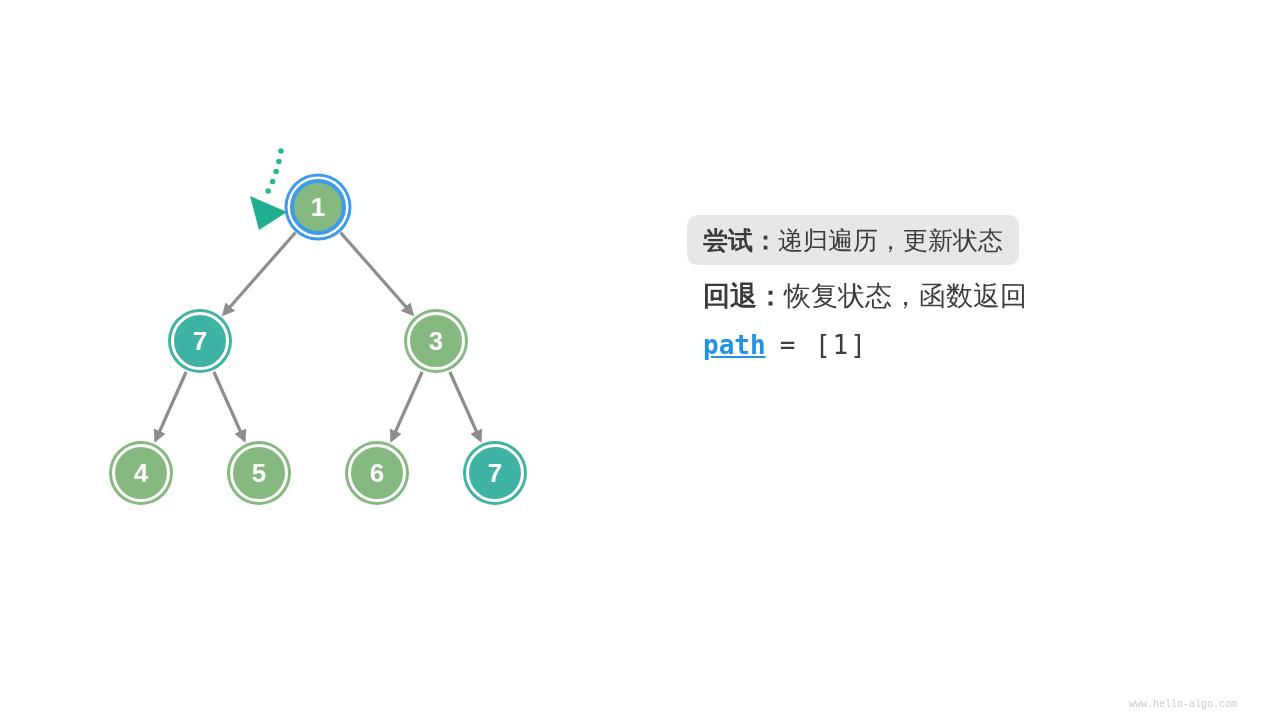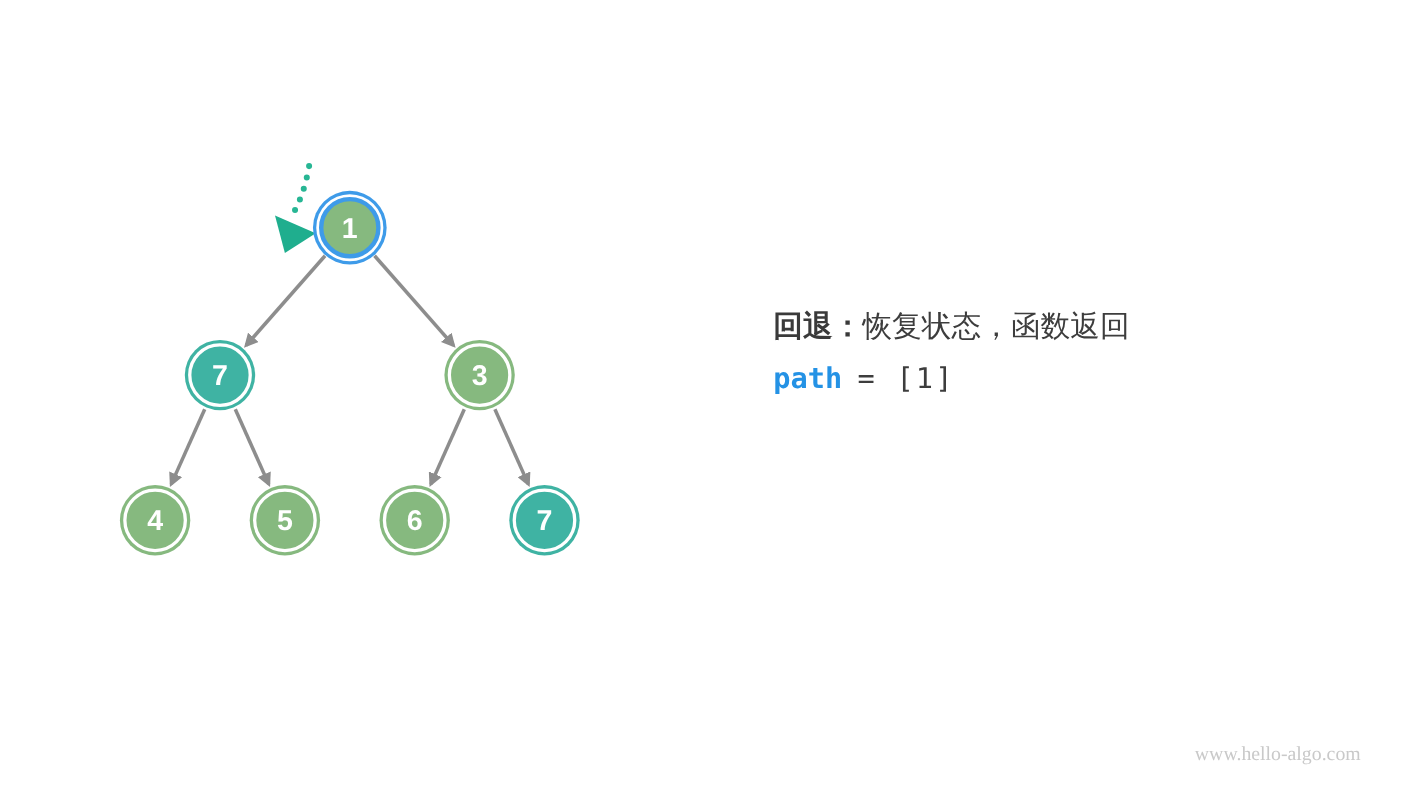--- a/index.html
+++ b/index.html
@@ -72,43 +72,43 @@
     position: absolute;
     left: 703px;
     font-family: "DejaVu Sans Mono", "Liberation Mono", monospace;
     font-size: 26px;
     font-weight: 700;
     color: #3d3d3d;
     white-space: nowrap;
   }
   #path-line { top: 330px; }
   #res-line  { top: 447px; }
-  .var-path { color: #2492e5; }
+  .var-path { color: #2492e5; text-decoration: underline; }
   .var-res  { color: #2f9e8f; }
   .code-val { margin-left: 14px; font-weight: 400; color: #3d3d3d; letter-spacing: 2px; }
   #step-badge {
     position: absolute;
     left: 34px; top: 640px;
     width: 147px; height: 43px;
     border: 2px solid #9d9d9d;
     border-radius: 10px;
     background: #fdfdfd;
     display: flex;
     align-items: center;
     justify-content: center;
     font-family: "DejaVu Sans Mono", "Liberation Mono", monospace;
     font-size: 26px;
     font-weight: 700;
     color: #8d8d8d;
   }
   #watermark {
     position: absolute;
-    right: 43px; bottom: 24px;
-    font-family: Liberation Serif, serif;
-    font-size: 18px;
+    right: 43px; bottom: 10px;
+    font-family: Liberation Mono, monospace;
+    font-size: 10px;
     color: #c9c9c9;
   }
 </style>
 </head>
 <body>
 
 <div id="stage">
 
   <svg id="edge-layer" viewBox="0 0 1280 720" xmlns="http://www.w3.org/2000/svg">
     <defs>
@@ -145,20 +145,24 @@
   <div class="node green" style="left:230px; top:444px">
     <span>5</span>
   </div>
   <div class="node green" style="left:348px; top:444px">
     <span>6</span>
   </div>
   <div class="node teal" style="left:466px; top:444px">
     <span>7</span>
   </div>
 
+  <div class="note-try">
+    <span class="note-label">尝试：</span>
+      <span>递归遍历，更新状态</span>
+  </div>
 
   <div class="note-back">
     <span class="note-label">回退：</span><span>恢复状态，函数返回</span>
   </div>
 
   <div id="path-line" class="code-line">
     <span class="var-path">path</span><span class="code-val">= [1]</span>
   </div>
 
 

